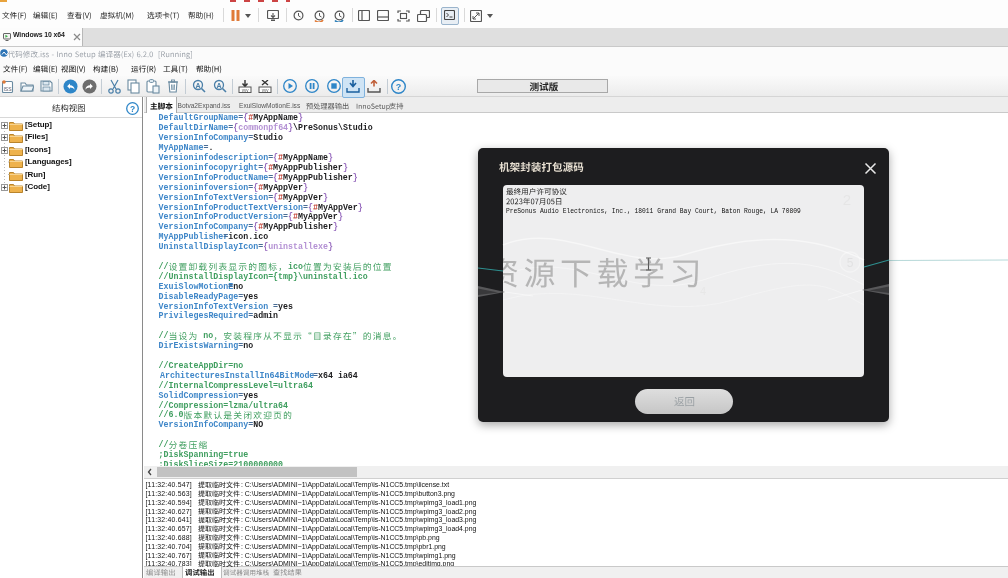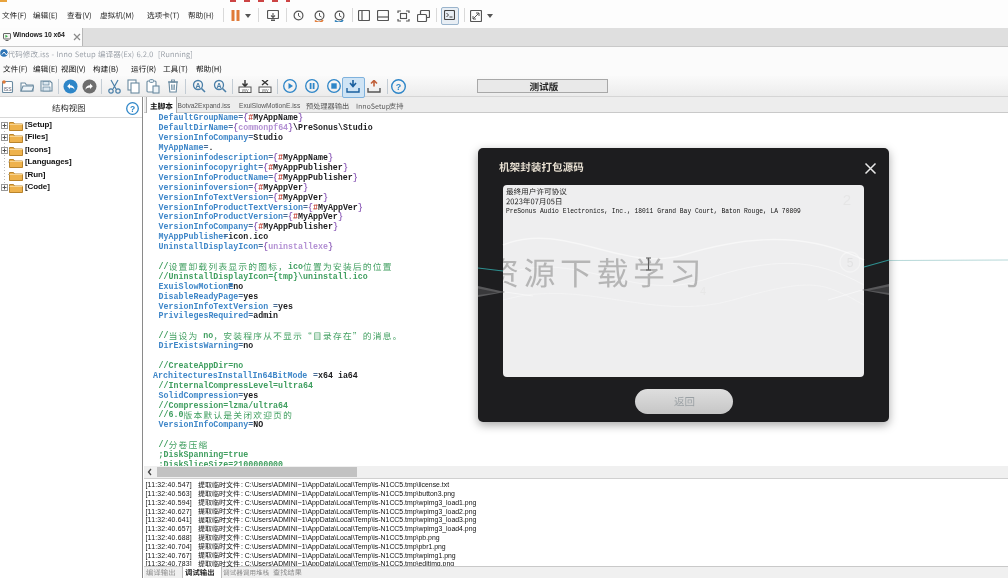--- a/index.html
+++ b/index.html
@@ -116,21 +116,21 @@
 <span style="position:absolute;left:278.1px;top:301.5px;font:bold 8.3px 'Liberation Mono',monospace;color:#1c1c1e;white-space:pre">yes</span>
 <span style="position:absolute;left:158.6px;top:311.4px;font:bold 8.3px 'Liberation Mono',monospace;color:#3e86c8;white-space:pre">PrivilegesRequired</span>
 <span style="position:absolute;left:248.2px;top:311.4px;font:bold 8.3px 'Liberation Mono',monospace;color:#4a6d96;white-space:pre">=</span>
 <span style="position:absolute;left:253.2px;top:311.4px;font:bold 8.3px 'Liberation Mono',monospace;color:#1c1c1e;white-space:pre">admin</span>
 <span style="position:absolute;left:158.6px;top:331.2px;font:bold 8.3px 'Liberation Mono',monospace;color:#3f9e5f;white-space:pre">//</span>
 <span style="position:absolute;left:198.4px;top:331.2px;font:bold 8.3px 'Liberation Mono',monospace;color:#3f9e5f;white-space:pre"> no</span>
 <span style="position:absolute;left:158.6px;top:341.1px;font:bold 8.3px 'Liberation Mono',monospace;color:#3e86c8;white-space:pre">DirExistsWarning</span>
 <span style="position:absolute;left:238.3px;top:341.1px;font:bold 8.3px 'Liberation Mono',monospace;color:#4a6d96;white-space:pre">=</span>
 <span style="position:absolute;left:243.3px;top:341.1px;font:bold 8.3px 'Liberation Mono',monospace;color:#1c1c1e;white-space:pre">no</span>
 <span style="position:absolute;left:158.6px;top:360.9px;font:bold 8.3px 'Liberation Mono',monospace;color:#3f9e5f;white-space:pre">//CreateAppDir=no</span>
-<span style="position:absolute;left:153px;top:370.8px;font:bold 8.3px 'Liberation Mono',monospace;color:#3e86c8;white-space:pre">ArchitecturesInstallIn64BitMode</span>
+<span style="position:absolute;left:160px;top:370.8px;font:bold 8.3px 'Liberation Mono',monospace;color:#3e86c8;white-space:pre">ArchitecturesInstallIn64BitMode</span>
 <span style="position:absolute;left:313.0px;top:370.8px;font:bold 8.3px 'Liberation Mono',monospace;color:#4a6d96;white-space:pre">=</span>
 <span style="position:absolute;left:318.0px;top:370.8px;font:bold 8.3px 'Liberation Mono',monospace;color:#1c1c1e;white-space:pre">x64 ia64</span>
 <span style="position:absolute;left:158.6px;top:380.7px;font:bold 8.3px 'Liberation Mono',monospace;color:#3f9e5f;white-space:pre">//InternalCompressLevel=ultra64</span>
 <span style="position:absolute;left:158.6px;top:390.6px;font:bold 8.3px 'Liberation Mono',monospace;color:#3e86c8;white-space:pre">SolidCompression</span>
 <span style="position:absolute;left:238.3px;top:390.6px;font:bold 8.3px 'Liberation Mono',monospace;color:#4a6d96;white-space:pre">=</span>
 <span style="position:absolute;left:243.3px;top:390.6px;font:bold 8.3px 'Liberation Mono',monospace;color:#1c1c1e;white-space:pre">yes</span>
 <span style="position:absolute;left:158.6px;top:400.5px;font:bold 8.3px 'Liberation Mono',monospace;color:#3f9e5f;white-space:pre">//Compression=lzma/ultra64</span>
 <span style="position:absolute;left:158.6px;top:410.4px;font:bold 8.3px 'Liberation Mono',monospace;color:#3f9e5f;white-space:pre">//</span>
 <span style="position:absolute;left:168.6px;top:410.4px;font:bold 8.3px 'Liberation Mono',monospace;color:#3f9e5f;white-space:pre">6.0</span>
 <span style="position:absolute;left:158.6px;top:420.3px;font:bold 8.3px 'Liberation Mono',monospace;color:#3e86c8;white-space:pre">VersionInfoCompany</span>

